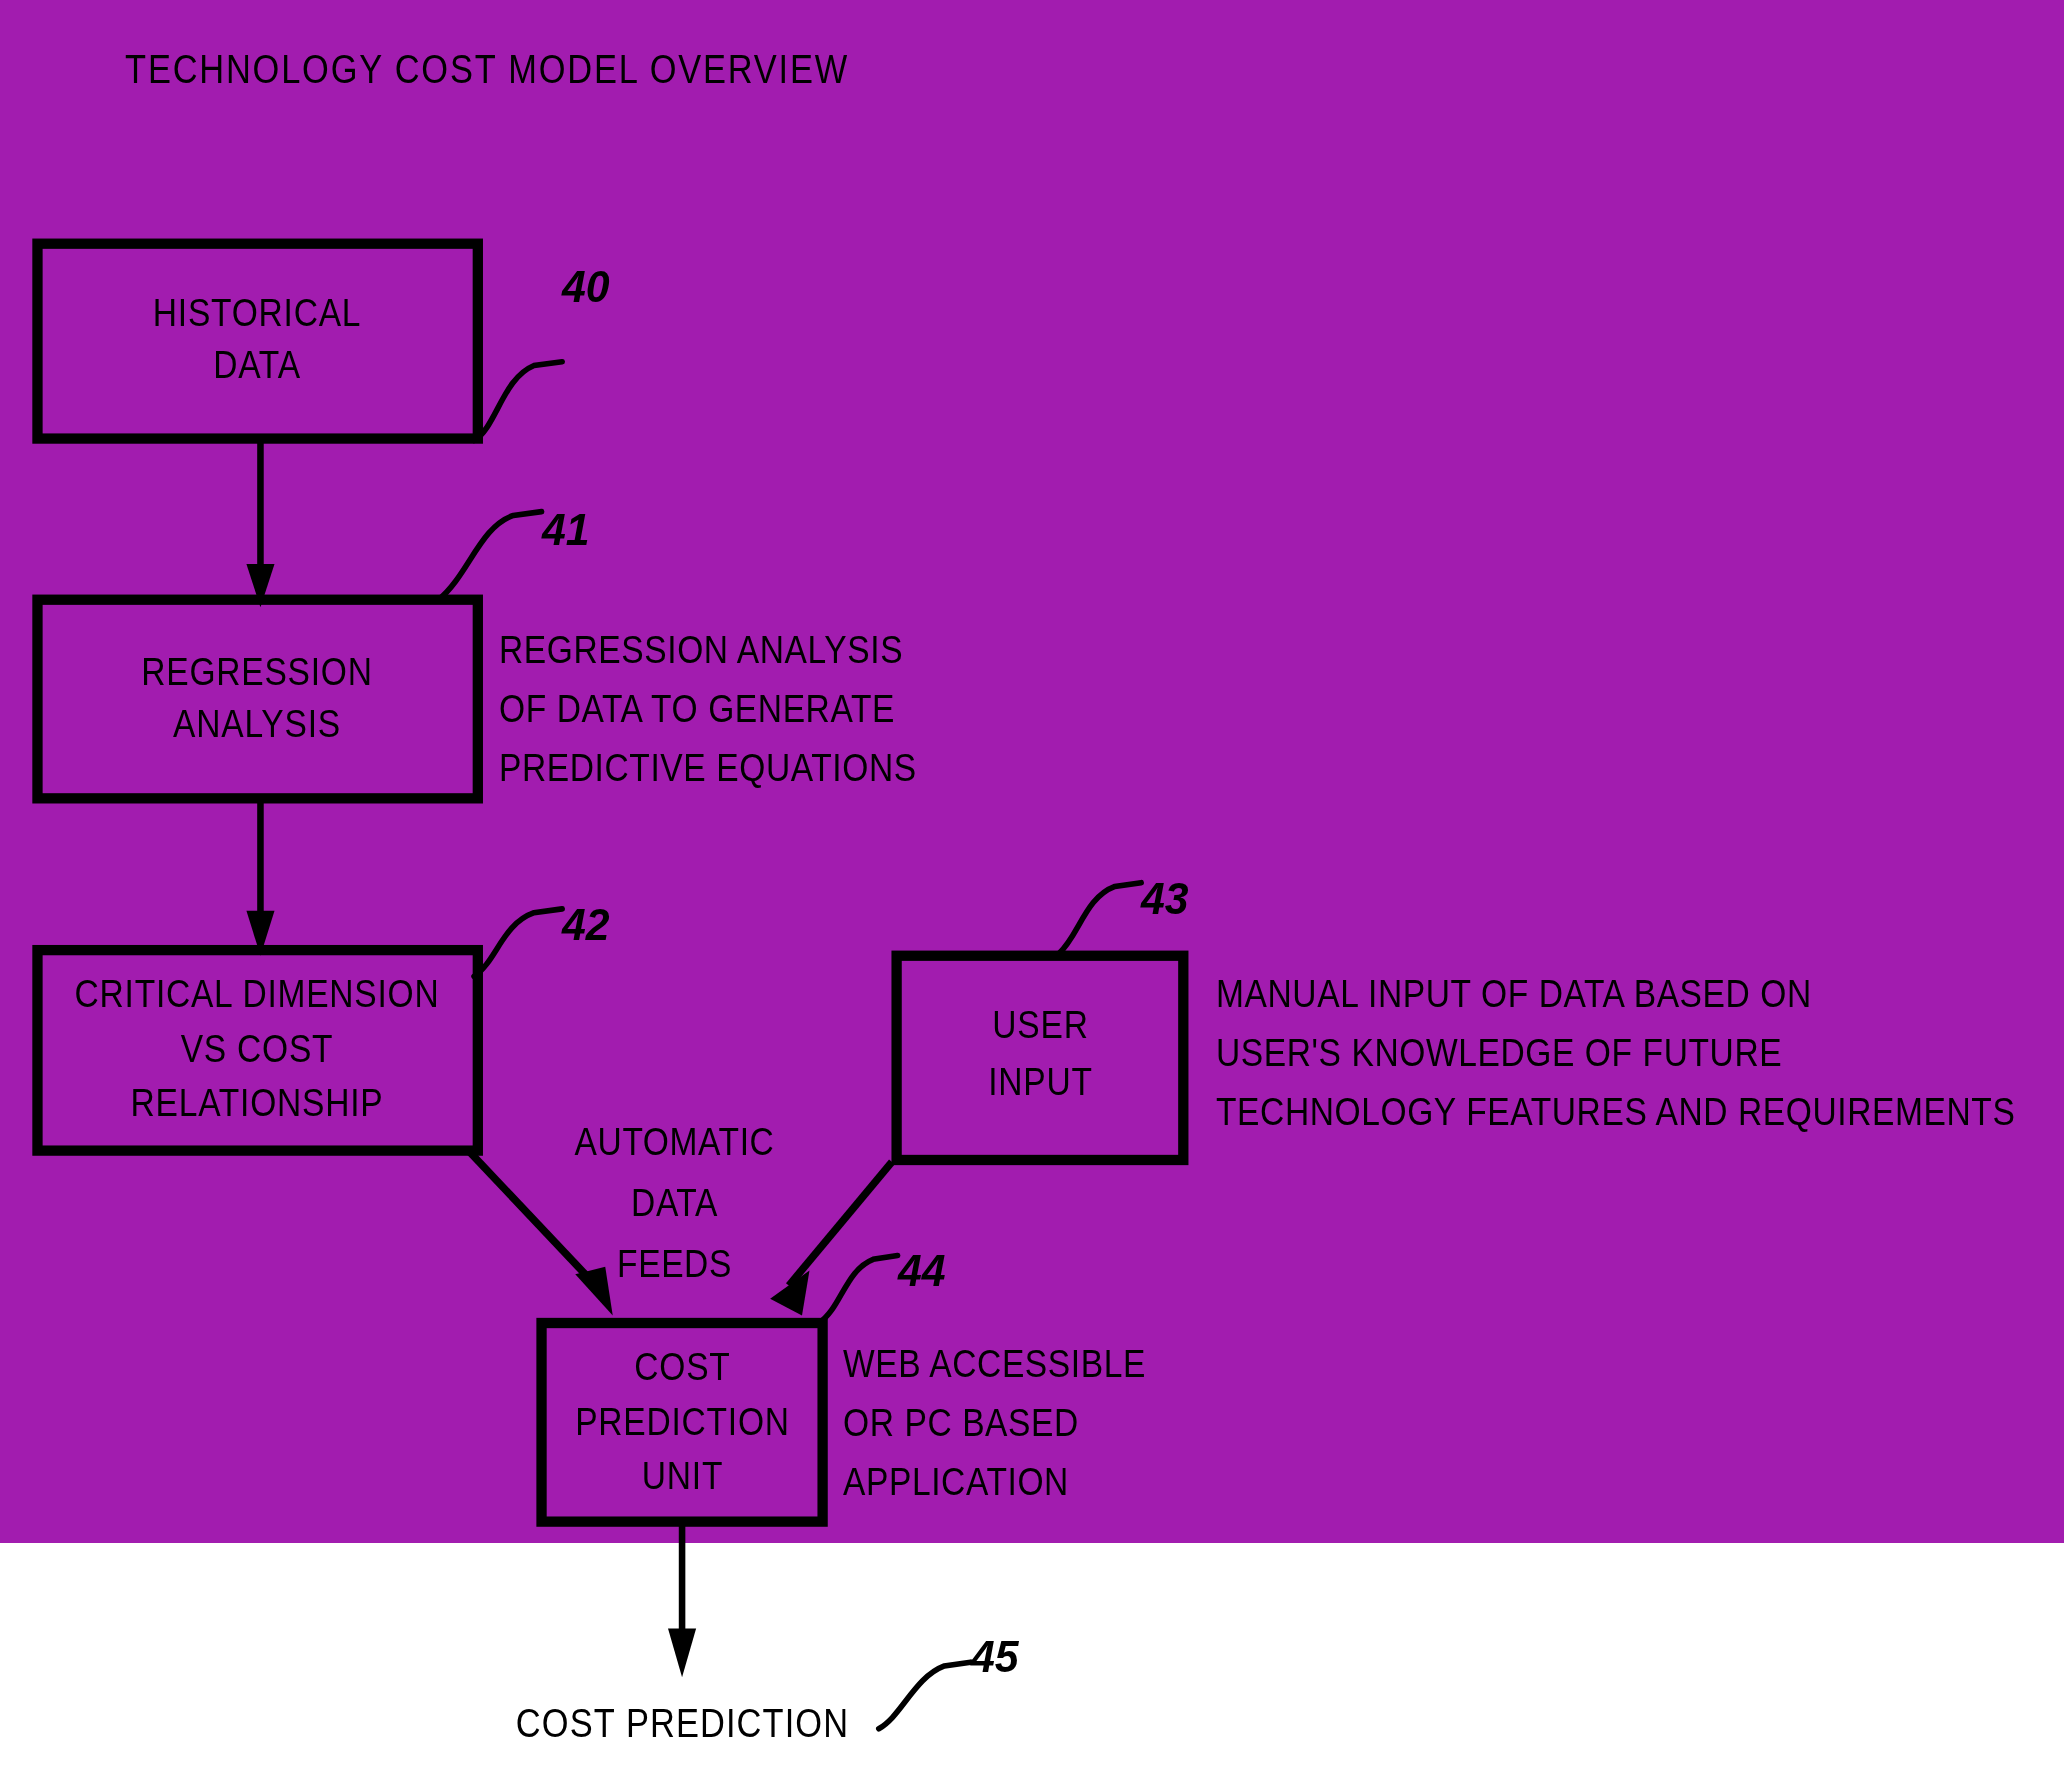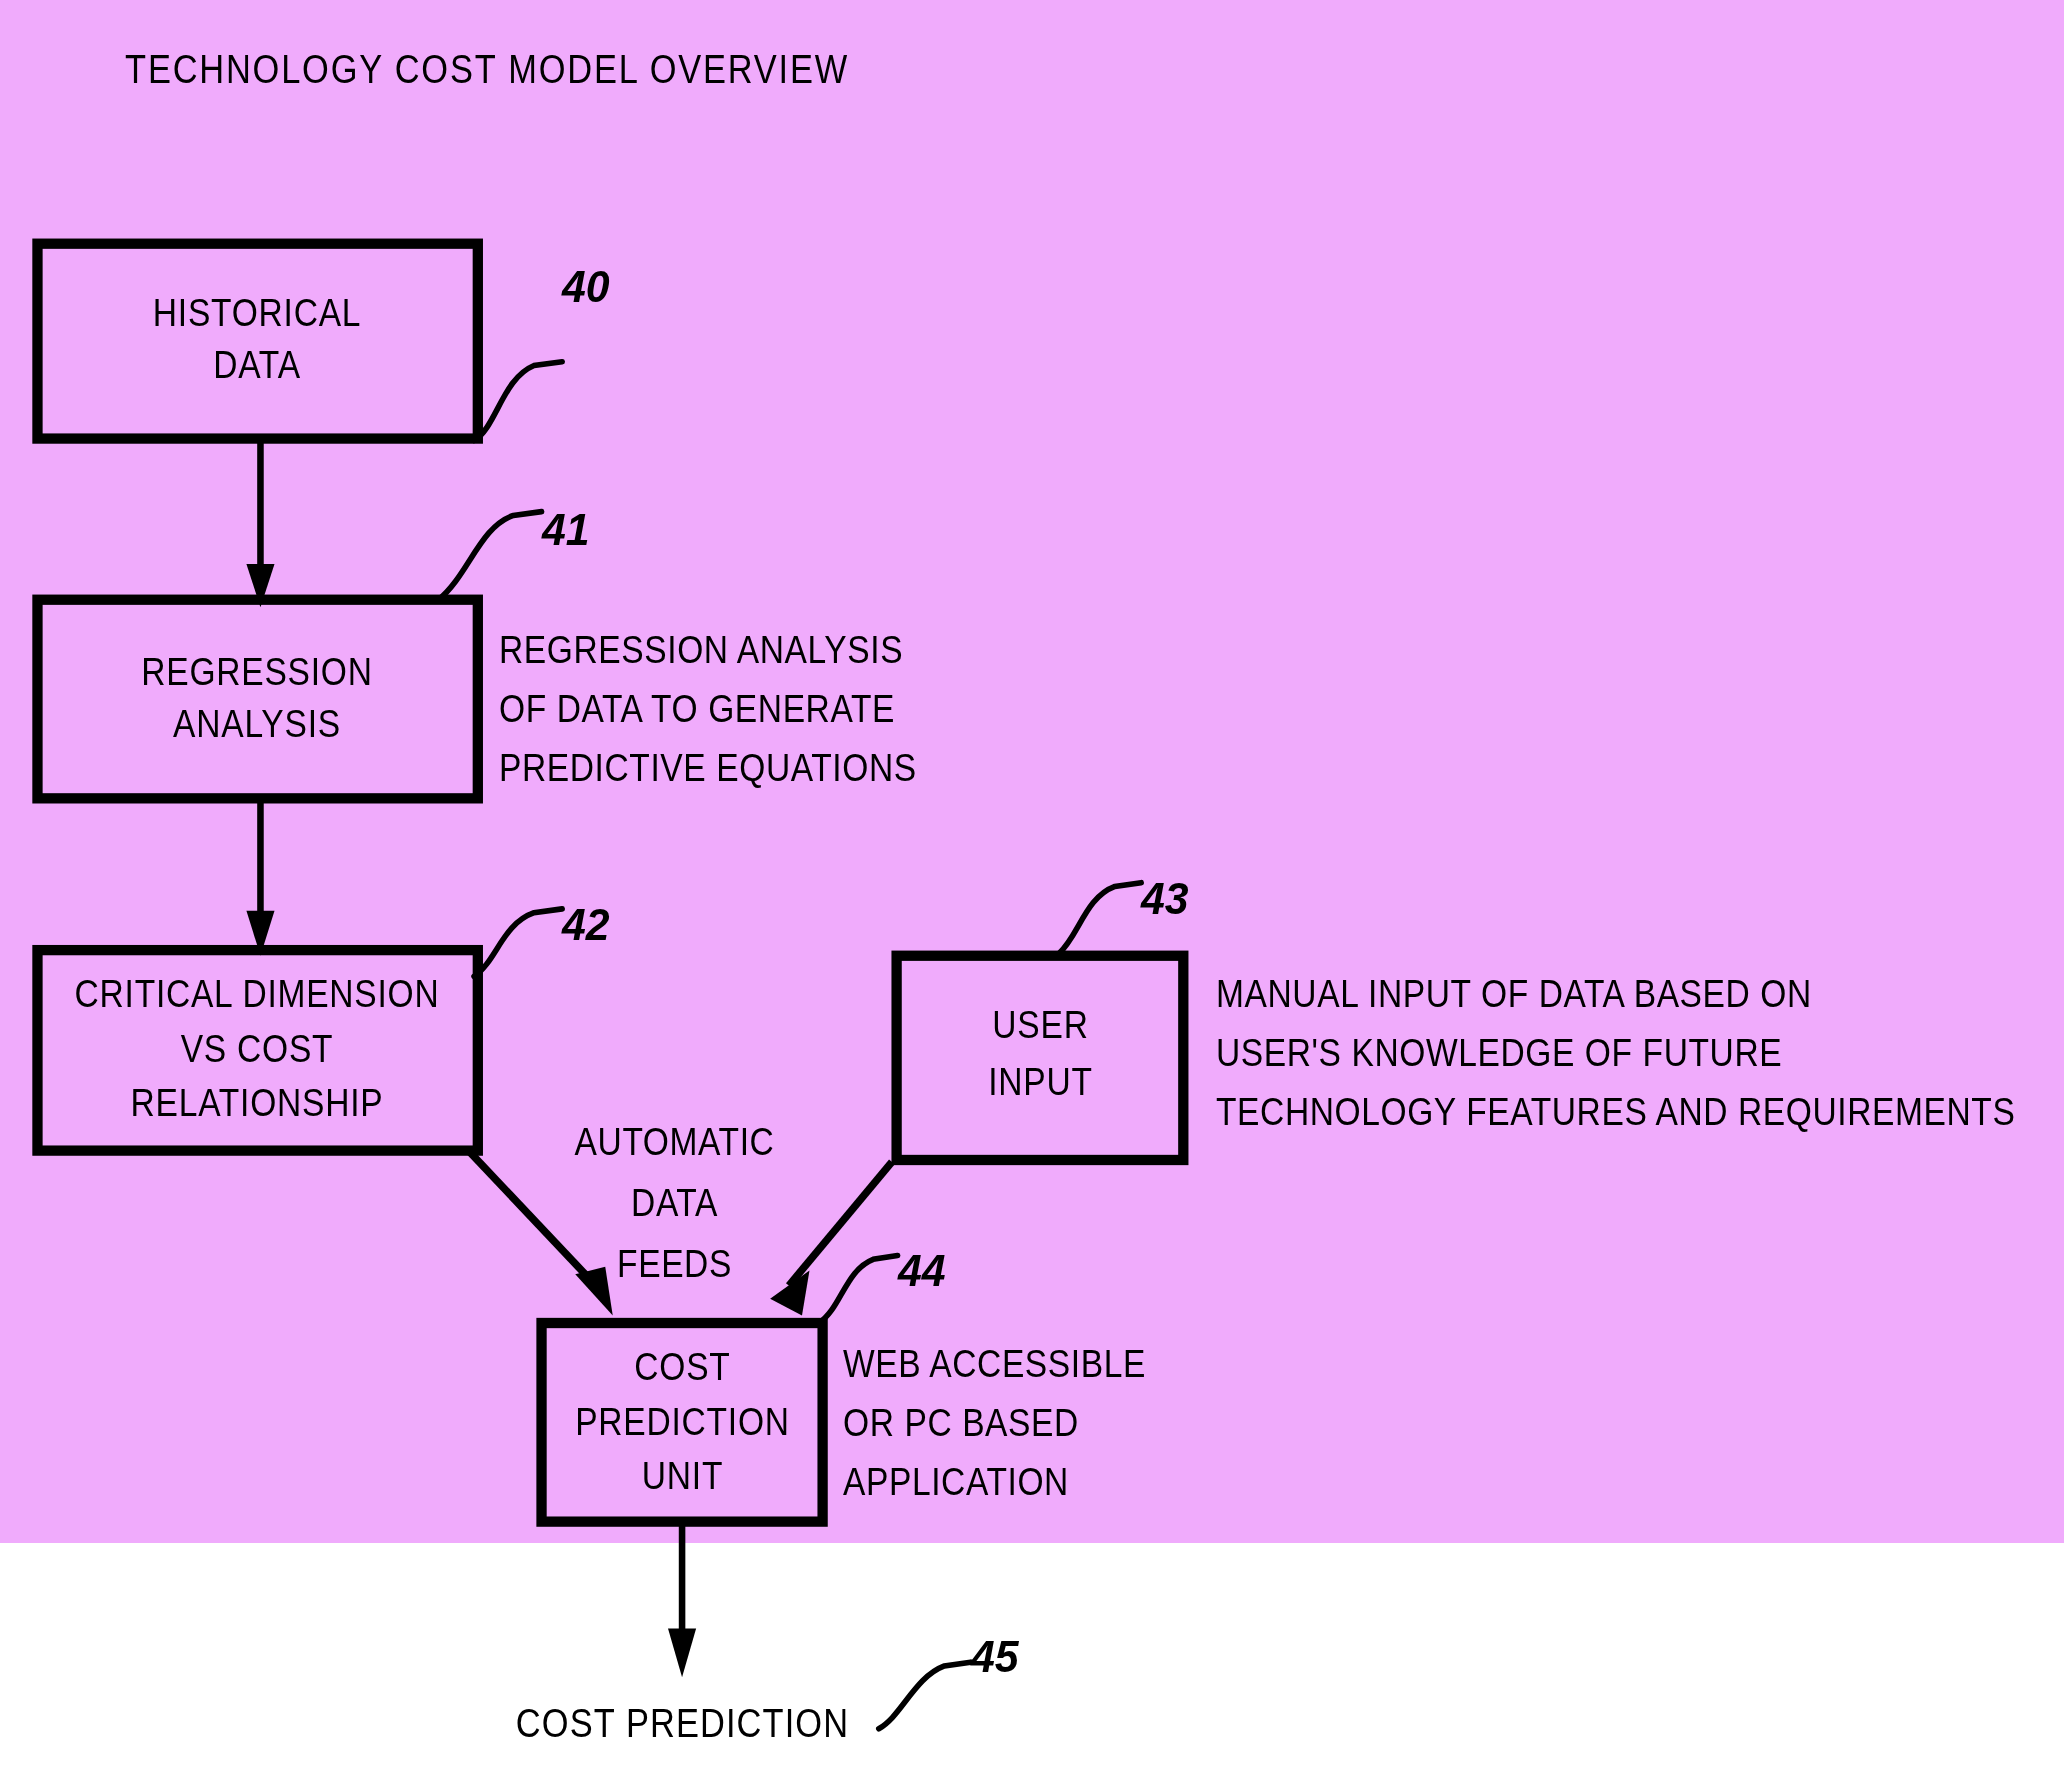--- a/index.html
+++ b/index.html
@@ -11,21 +11,21 @@
     width: 2064px;
     height: 1785px;
     font-family: "Liberation Sans", sans-serif;
     color: #000000;
     overflow: hidden;
   }
   #canvas {
     position: relative;
     width: 2064px;
     height: 1543px;
-    background: #f0abfc;
+    background: #a21caf;
   }
   #vector-layer {
     position: absolute;
     left: 0;
     top: 0;
     width: 2064px;
     height: 1785px;
   }
   .txt {
     position: absolute;

